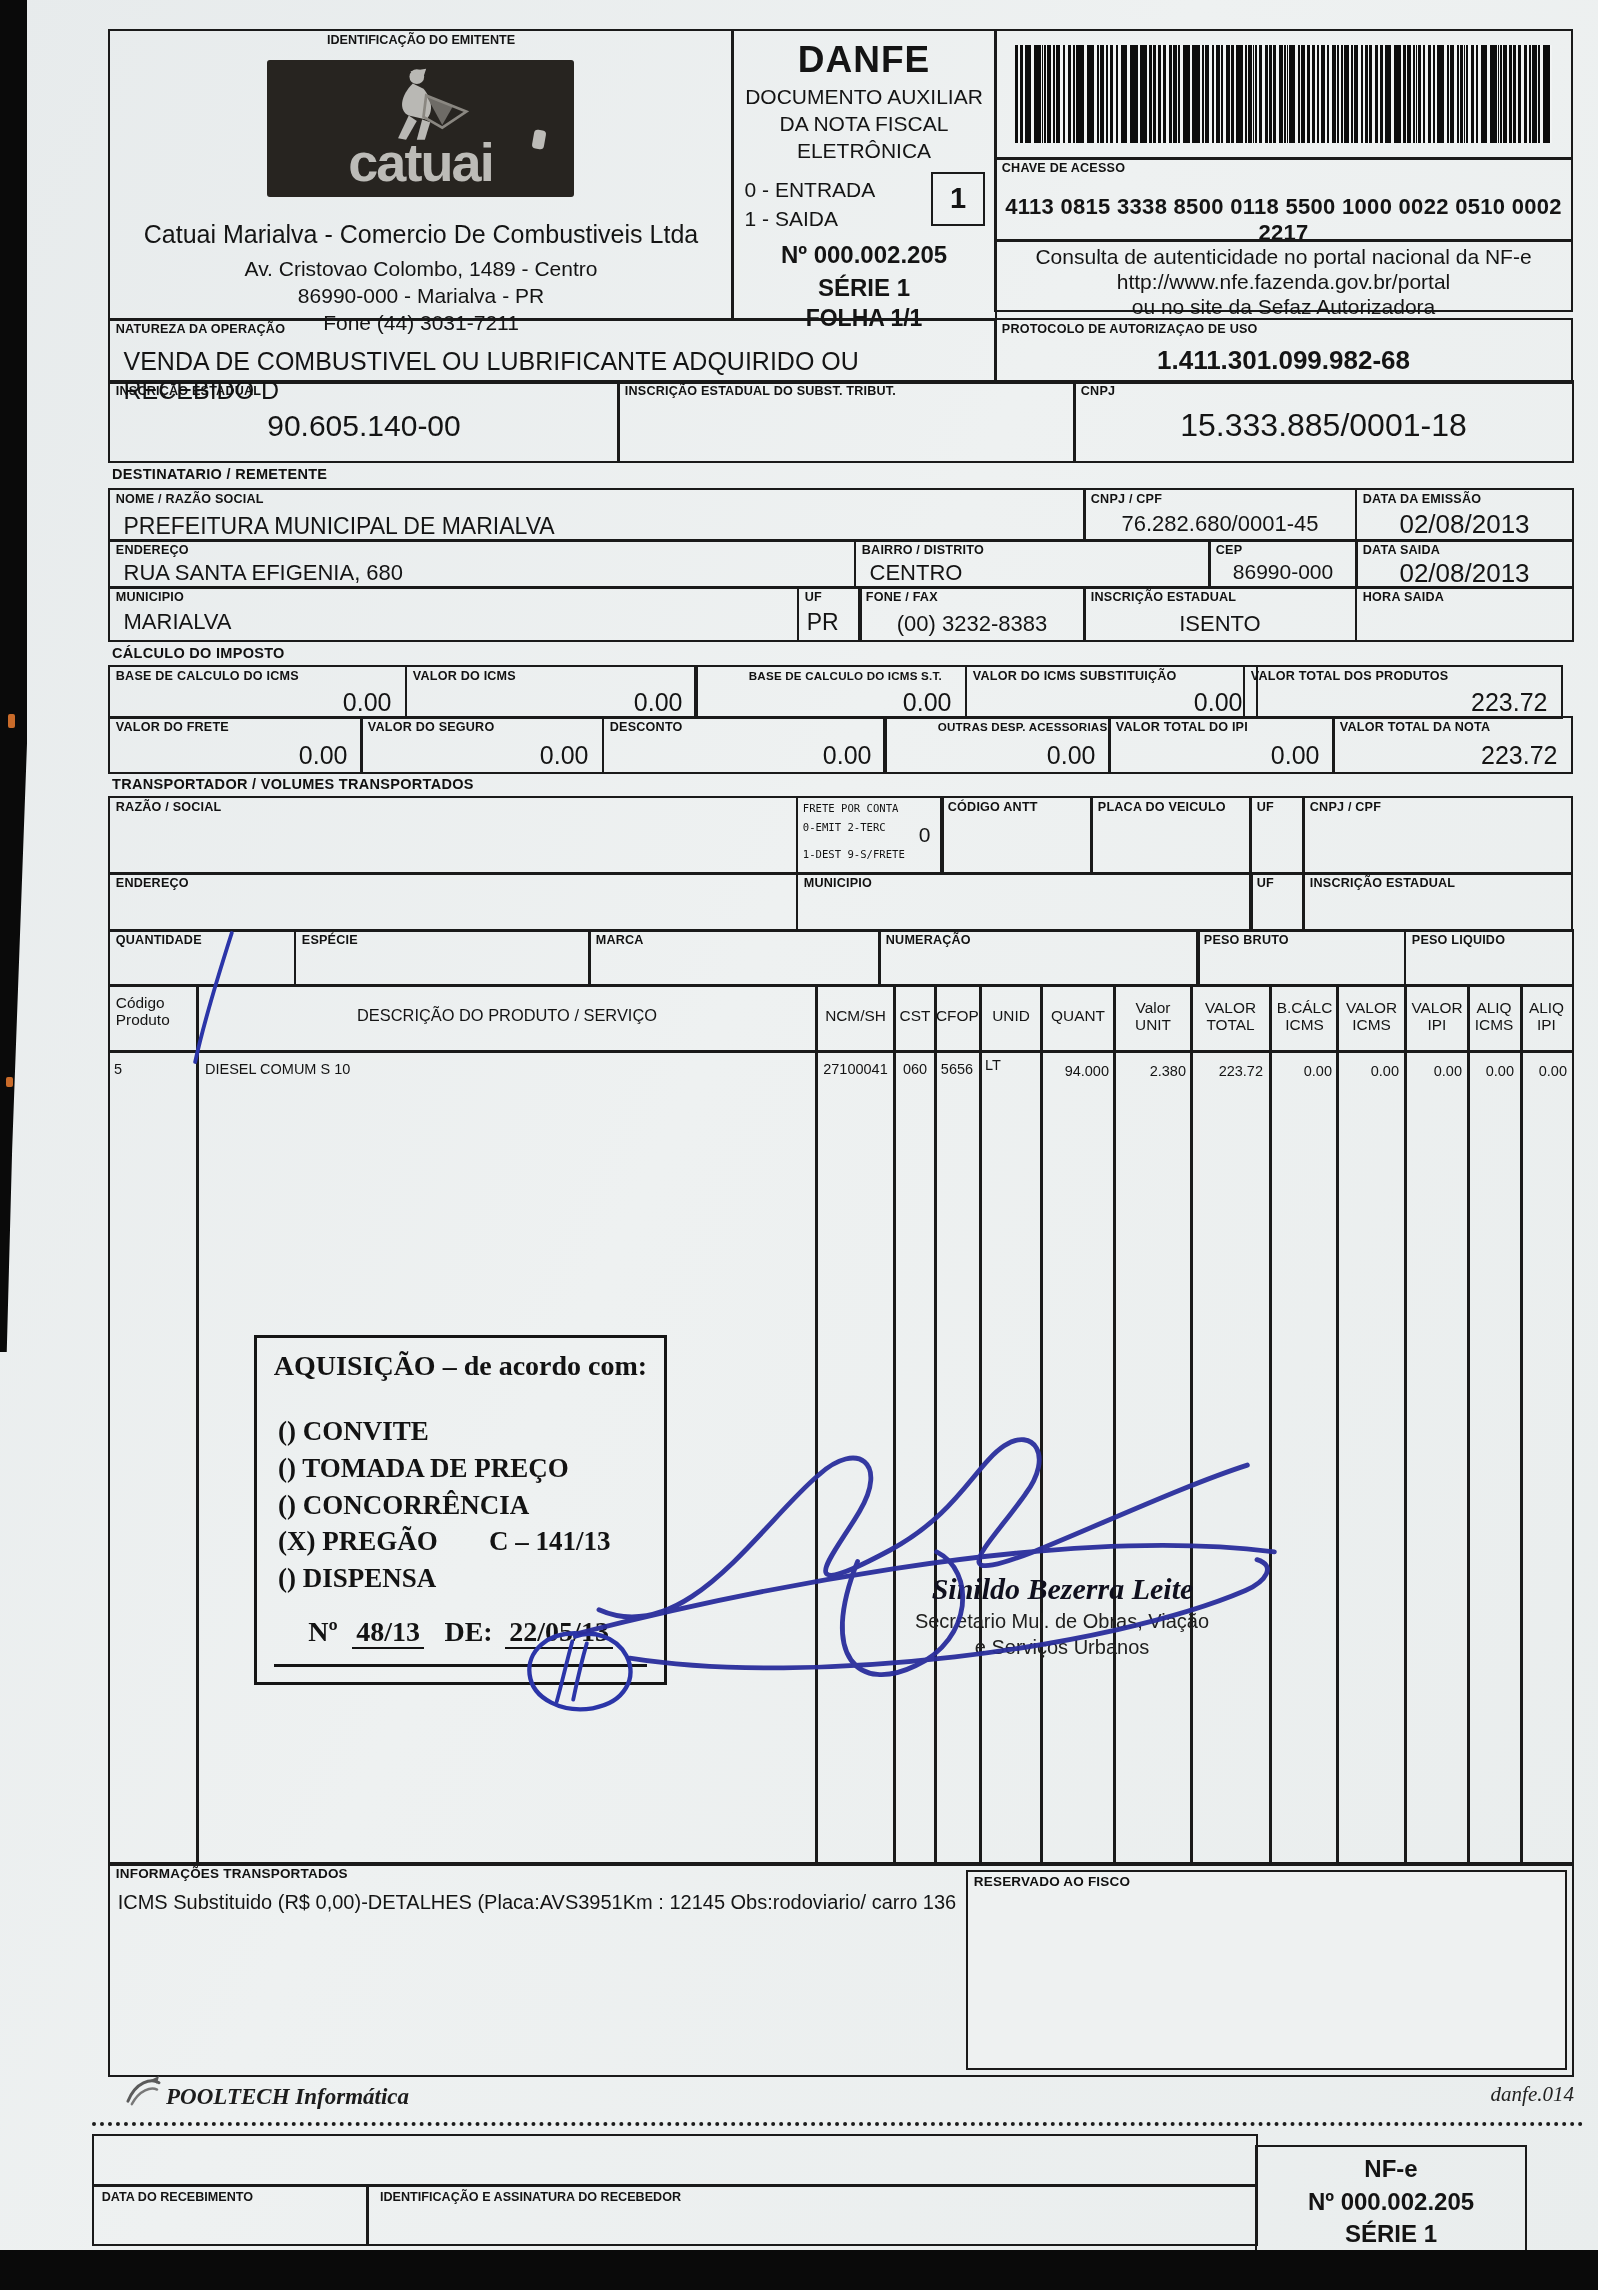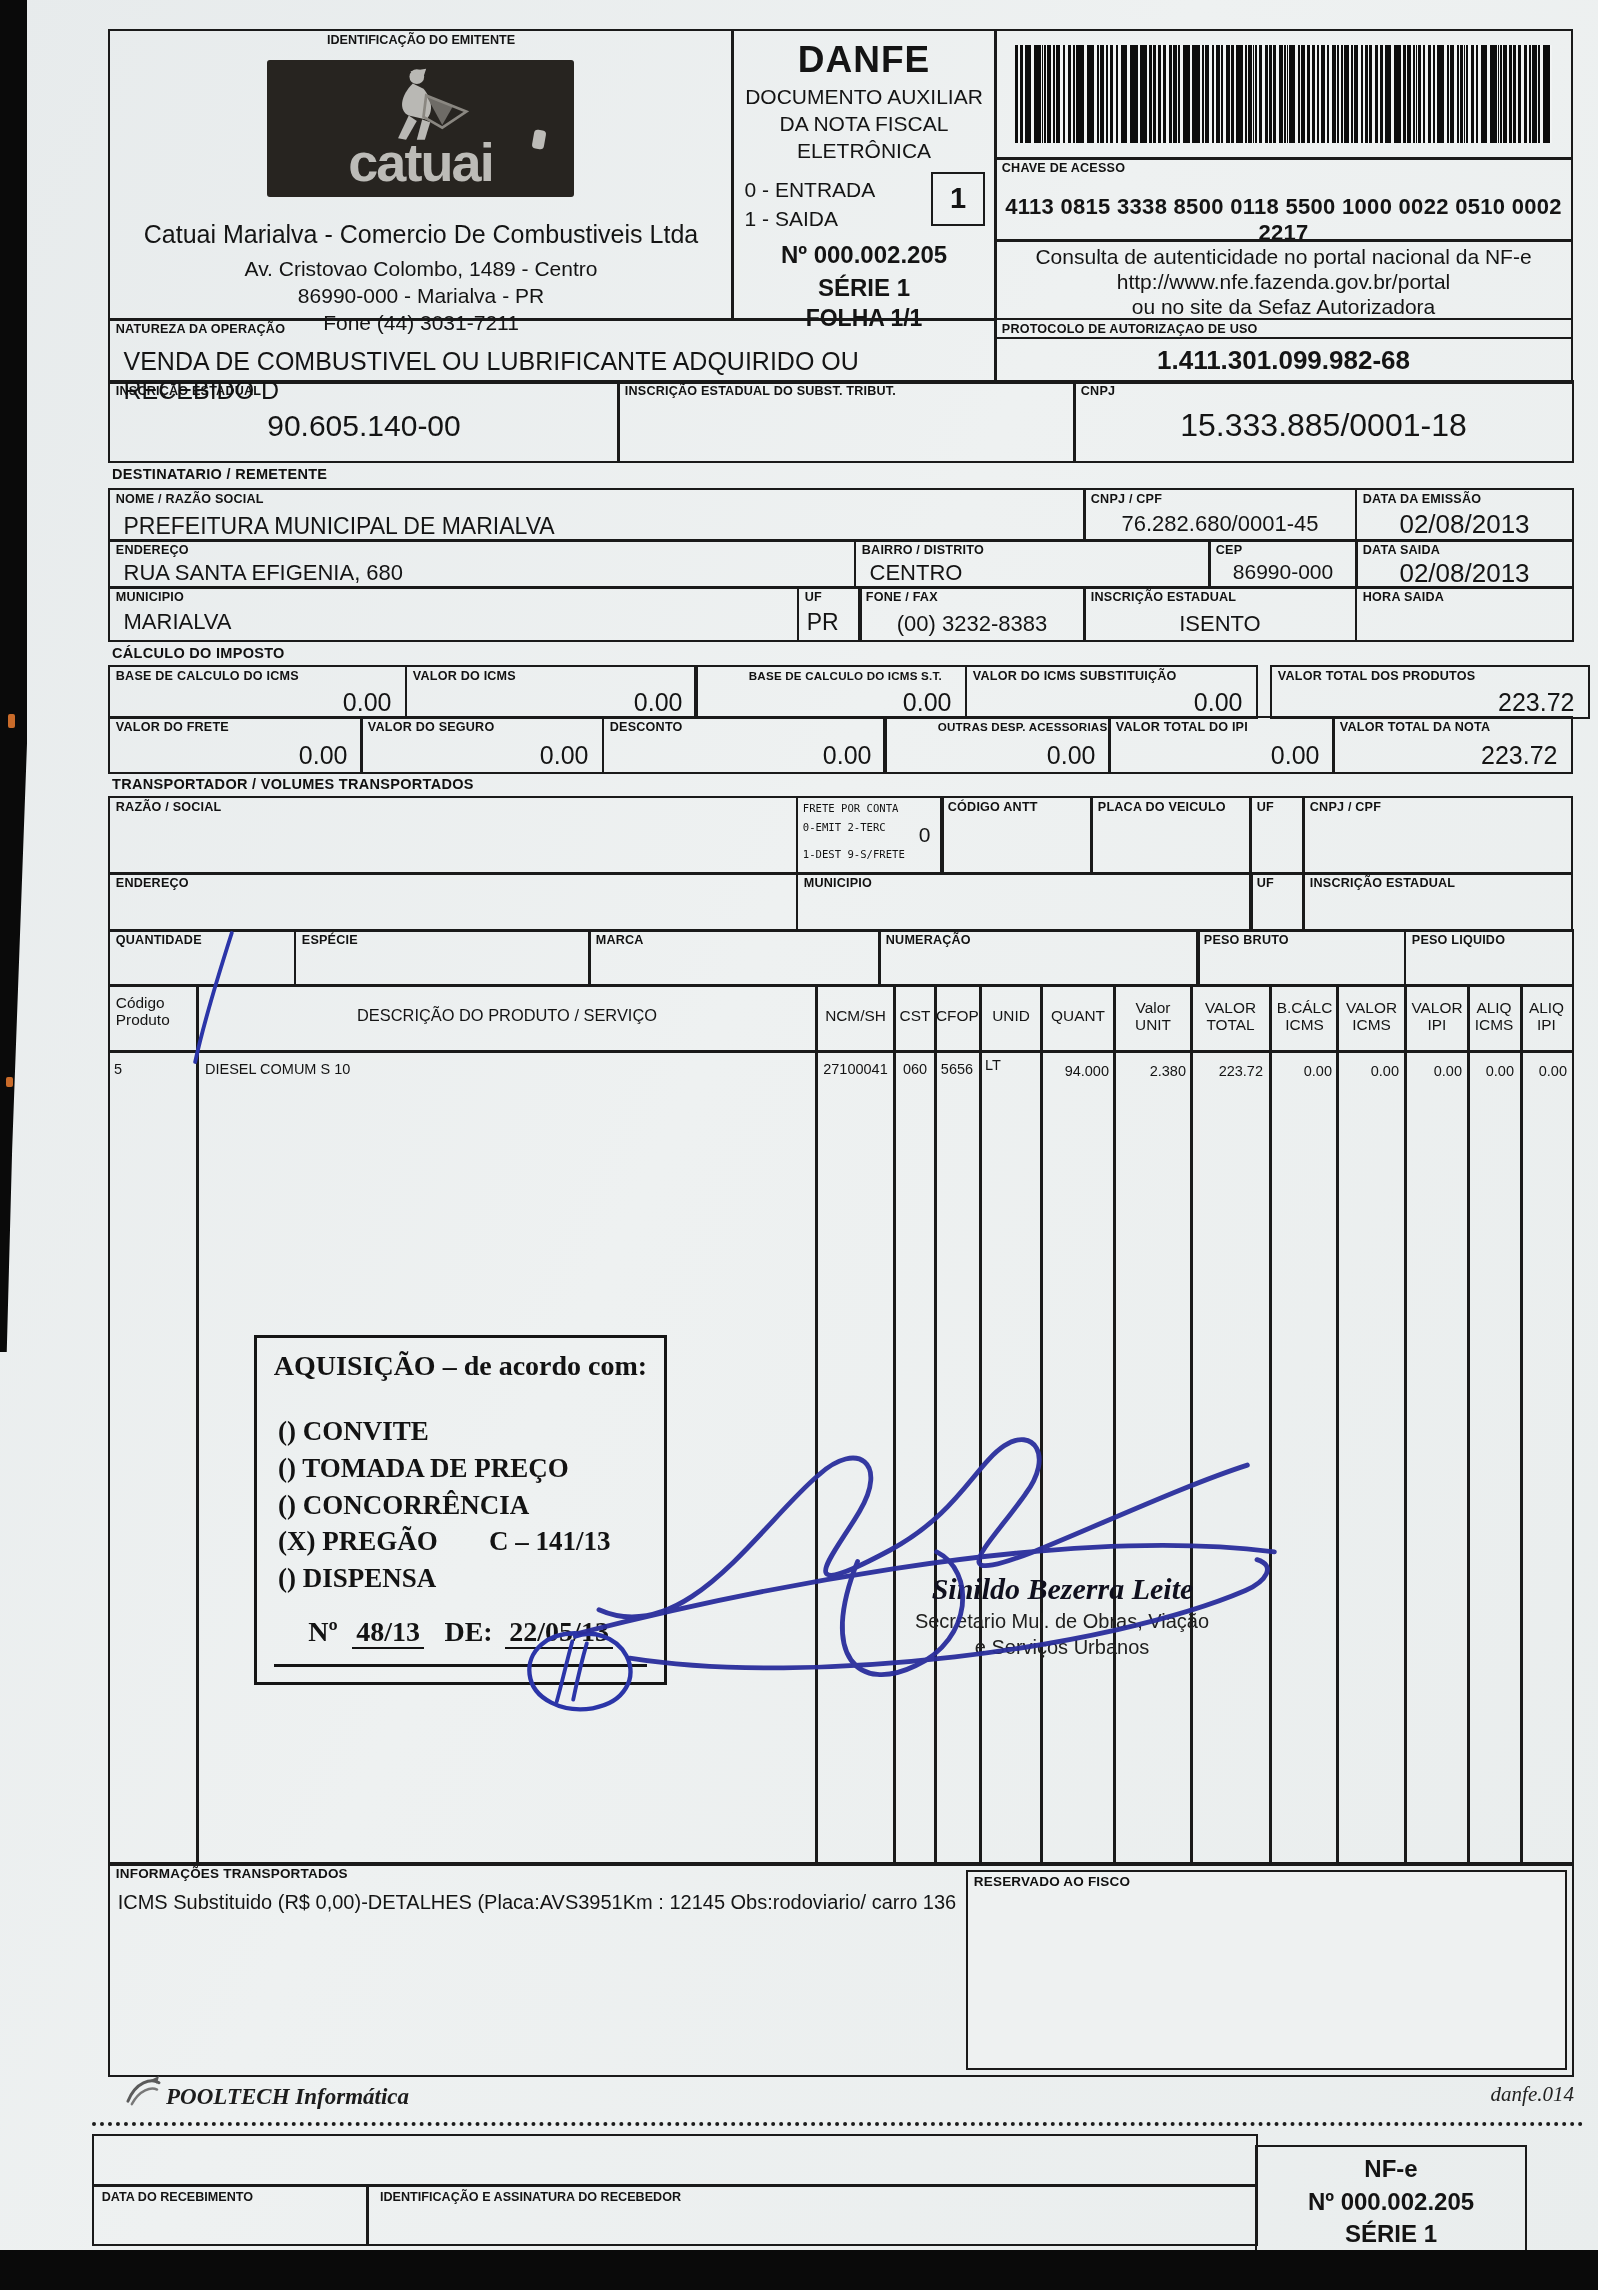--- a/index.html
+++ b/index.html
@@ -72,21 +72,21 @@
   <div class="val" style="top:274px;font-size:23px;font-weight:bold;">FOLHA 1/1</div>
 </div>
 
 <div class="cell" style="left:994px;top:29px;width:579px;height:131px;">
   <div class="barcode"></div>
 </div>
 <div class="cell" style="left:994px;top:157px;width:579px;height:85px;">
   <div class="lbl">CHAVE DE ACESSO</div>
   <div class="val" style="top:35px;font-size:22px;font-weight:bold;letter-spacing:0.3px;">4113 0815 3338 8500 0118 5500 1000 0022 0510 0002 2217</div>
 </div>
-<div class="cell" style="left:994px;top:239px;width:579px;height:100px;">
+<div class="cell" style="left:994px;top:239px;width:579px;height:73px;">
   <div class="val" style="top:3.9px;font-size:21px;">Consulta de autenticidade no portal nacional da NF-e</div>
   <div class="val" style="top:29px;font-size:21px;">http://www.nfe.fazenda.gov.br/portal</div>
   <div class="val" style="top:54px;font-size:21px;">ou no site da Sefaz Autorizadora</div>
 </div>
 
 <div class="cell" style="left:108px;top:318px;width:889px;height:66px;">
   <div class="lbl">NATUREZA DA OPERAÇÃO</div>
   <div class="val val-left" style="top:27px;font-size:25px;">VENDA DE COMBUSTIVEL OU LUBRIFICANTE ADQUIRIDO OU RECEBIDO D</div>
 </div>
 <div class="cell" style="left:994px;top:318px;width:579px;height:66px;">
@@ -169,21 +169,21 @@
   <div class="val val-right" style="top:21px;font-size:25px;">0.00</div>
 </div>
 <div class="cell" style="left:694px;top:665px;width:273px;height:54px;">
   <div class="lbl lbl-sm">BASE DE CALCULO DO ICMS S.T.</div>
   <div class="val val-right" style="top:21px;font-size:25px;">0.00</div>
 </div>
 <div class="cell" style="left:965px;top:665px;width:293px;height:54px;">
   <div class="lbl">VALOR DO ICMS SUBSTITUIÇÃO</div>
   <div class="val val-right" style="top:21px;font-size:25px;">0.00</div>
 </div>
-<div class="cell" style="left:1270px;top:665px;width:320px;height:54px;">
+<div class="cell" style="left:1243px;top:665px;width:320px;height:54px;">
   <div class="lbl">VALOR TOTAL DOS PRODUTOS</div>
   <div class="val val-right" style="top:21px;font-size:25px;">223.72</div>
 </div>
 
 <div class="cell" style="left:108px;top:716px;width:255px;height:58px;">
   <div class="lbl">VALOR DO FRETE</div>
   <div class="val val-right" style="top:23px;font-size:25px;">0.00</div>
 </div>
 <div class="cell" style="left:360px;top:716px;width:244px;height:58px;">
   <div class="lbl">VALOR DO SEGURO</div>

